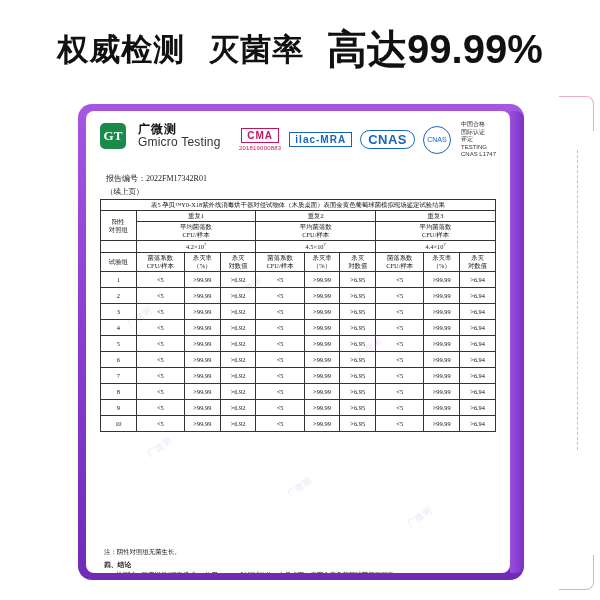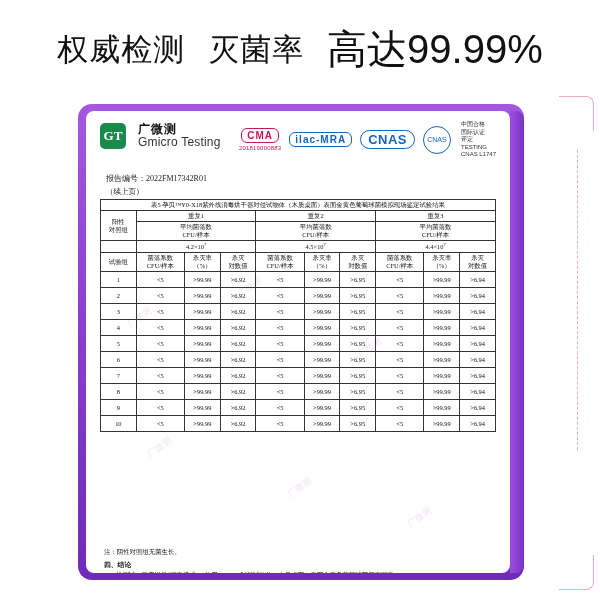--- a/index.html
+++ b/index.html
@@ -12,26 +12,26 @@
   .page{position:relative;width:600px;height:600px;}
 
   
   .headline{
     position:absolute;left:0;top:22px;width:600px;
     text-align:center;
     white-space:nowrap;
     color:#111;
   }
   .headline .h-small{
-    font-size:31px;font-weight:normal;letter-spacing:1px;
+    font-size:31px;font-weight:bold;letter-spacing:1px;
     vertical-align:middle;
   }
   .headline .h-gap{display:inline-block;width:14px;}
   .headline .h-big{
-    font-size:40px;font-weight:normal;letter-spacing:0px;
+    font-size:40px;font-weight:bold;letter-spacing:0px;
     vertical-align:middle;
   }
 
   
   .doc-wrap{
     position:absolute;left:78px;top:104px;width:446px;height:476px;
   }
   .doc-shadow{
     position:absolute;left:0;top:0;width:446px;height:476px;
     background:linear-gradient(180deg,#a657e0 0%,#8b3fd0 45%,#6f2bb8 100%);
@@ -69,21 +69,21 @@
     display:flex;align-items:center;justify-content:center;
     font-size:13px;font-weight:bold;font-family:"Liberation Serif",serif;
   }
   .logo-text{line-height:1.1;}
   .logo-cn{font-size:12px;color:#111;font-weight:bold;letter-spacing:1px;}
   .logo-en{font-size:12px;color:#333;letter-spacing:0.2px;}
 
   .marks{position:absolute;right:0;top:0;display:flex;align-items:center;gap:8px;}
   .mark{display:flex;flex-direction:column;align-items:center;}
   .mark-badge{
-    border:1.2px solid #c2185b;color:#c2185b;border-radius:6px;
+    border:1.2px solid #c2185b;color:#c2185b;border-radius:0;
     font-size:10px;font-weight:bold;padding:1px 5px;letter-spacing:1px;
   }
   .mark-badge.blue{border-color:#1565c0;color:#1565c0;}
   .mark-sub{font-size:6px;color:#c2185b;margin-top:2px;letter-spacing:0.2px;}
   .cnas{
     font-size:13px;font-weight:bold;color:#1565c0;letter-spacing:0.5px;
     border:1.2px solid #1565c0;border-radius:11px;padding:1px 7px;
   }
   .cnas-wrap{display:flex;flex-direction:column;align-items:center;}
   .cnas-txt{

